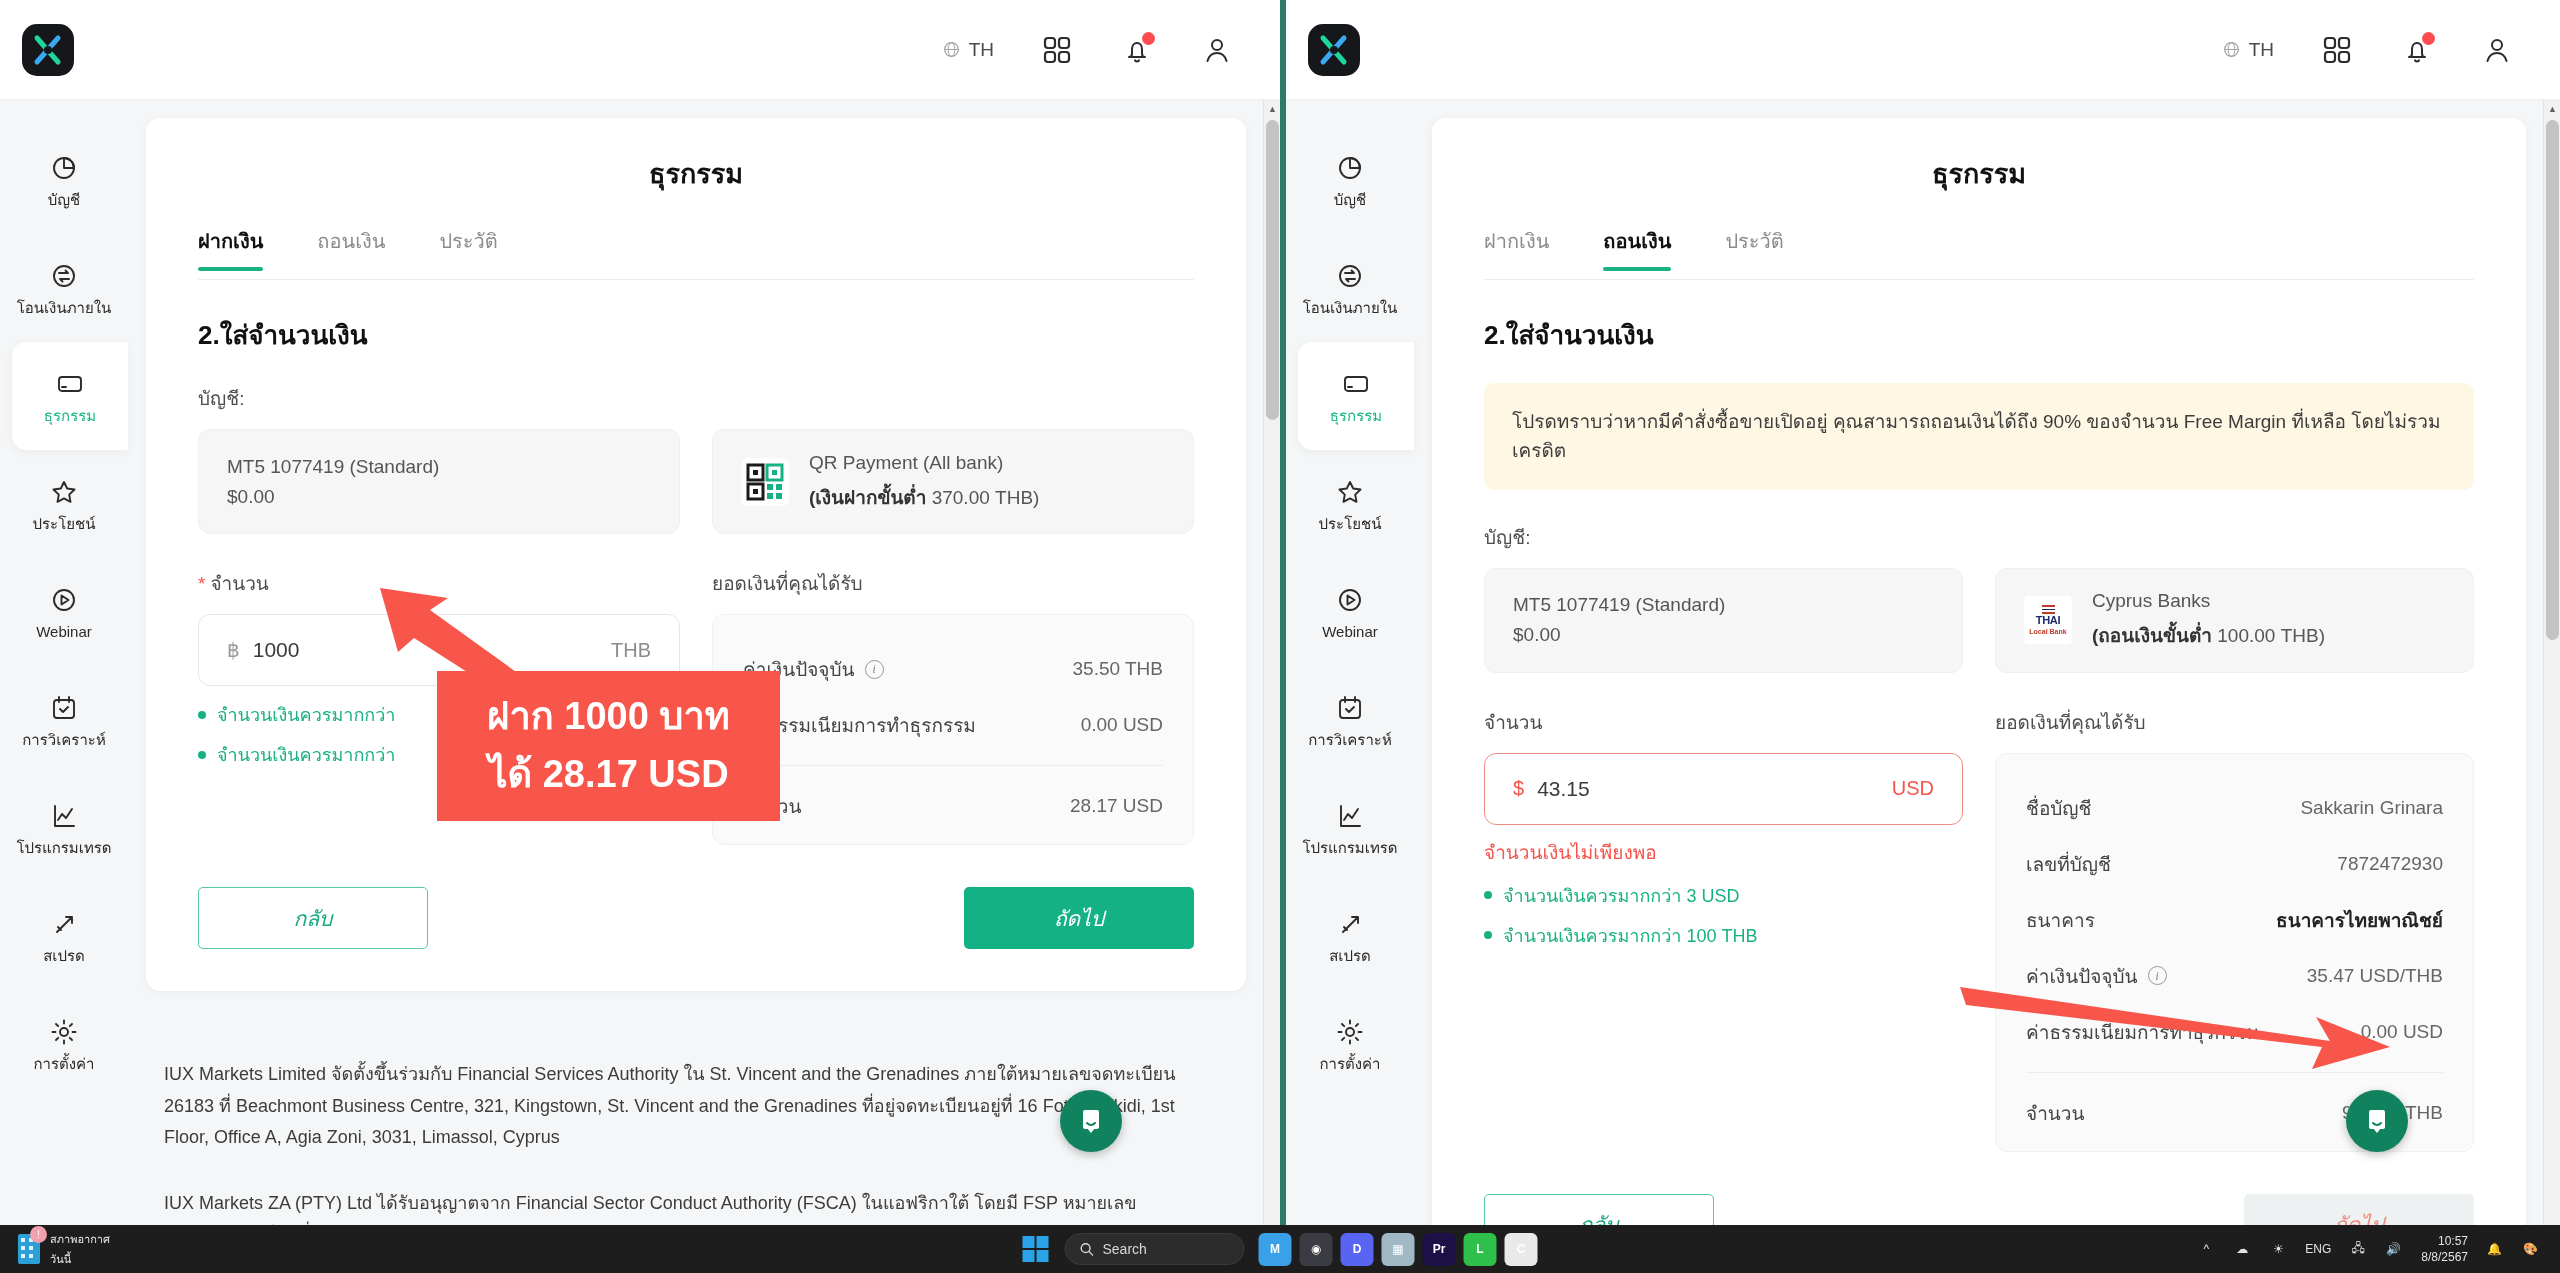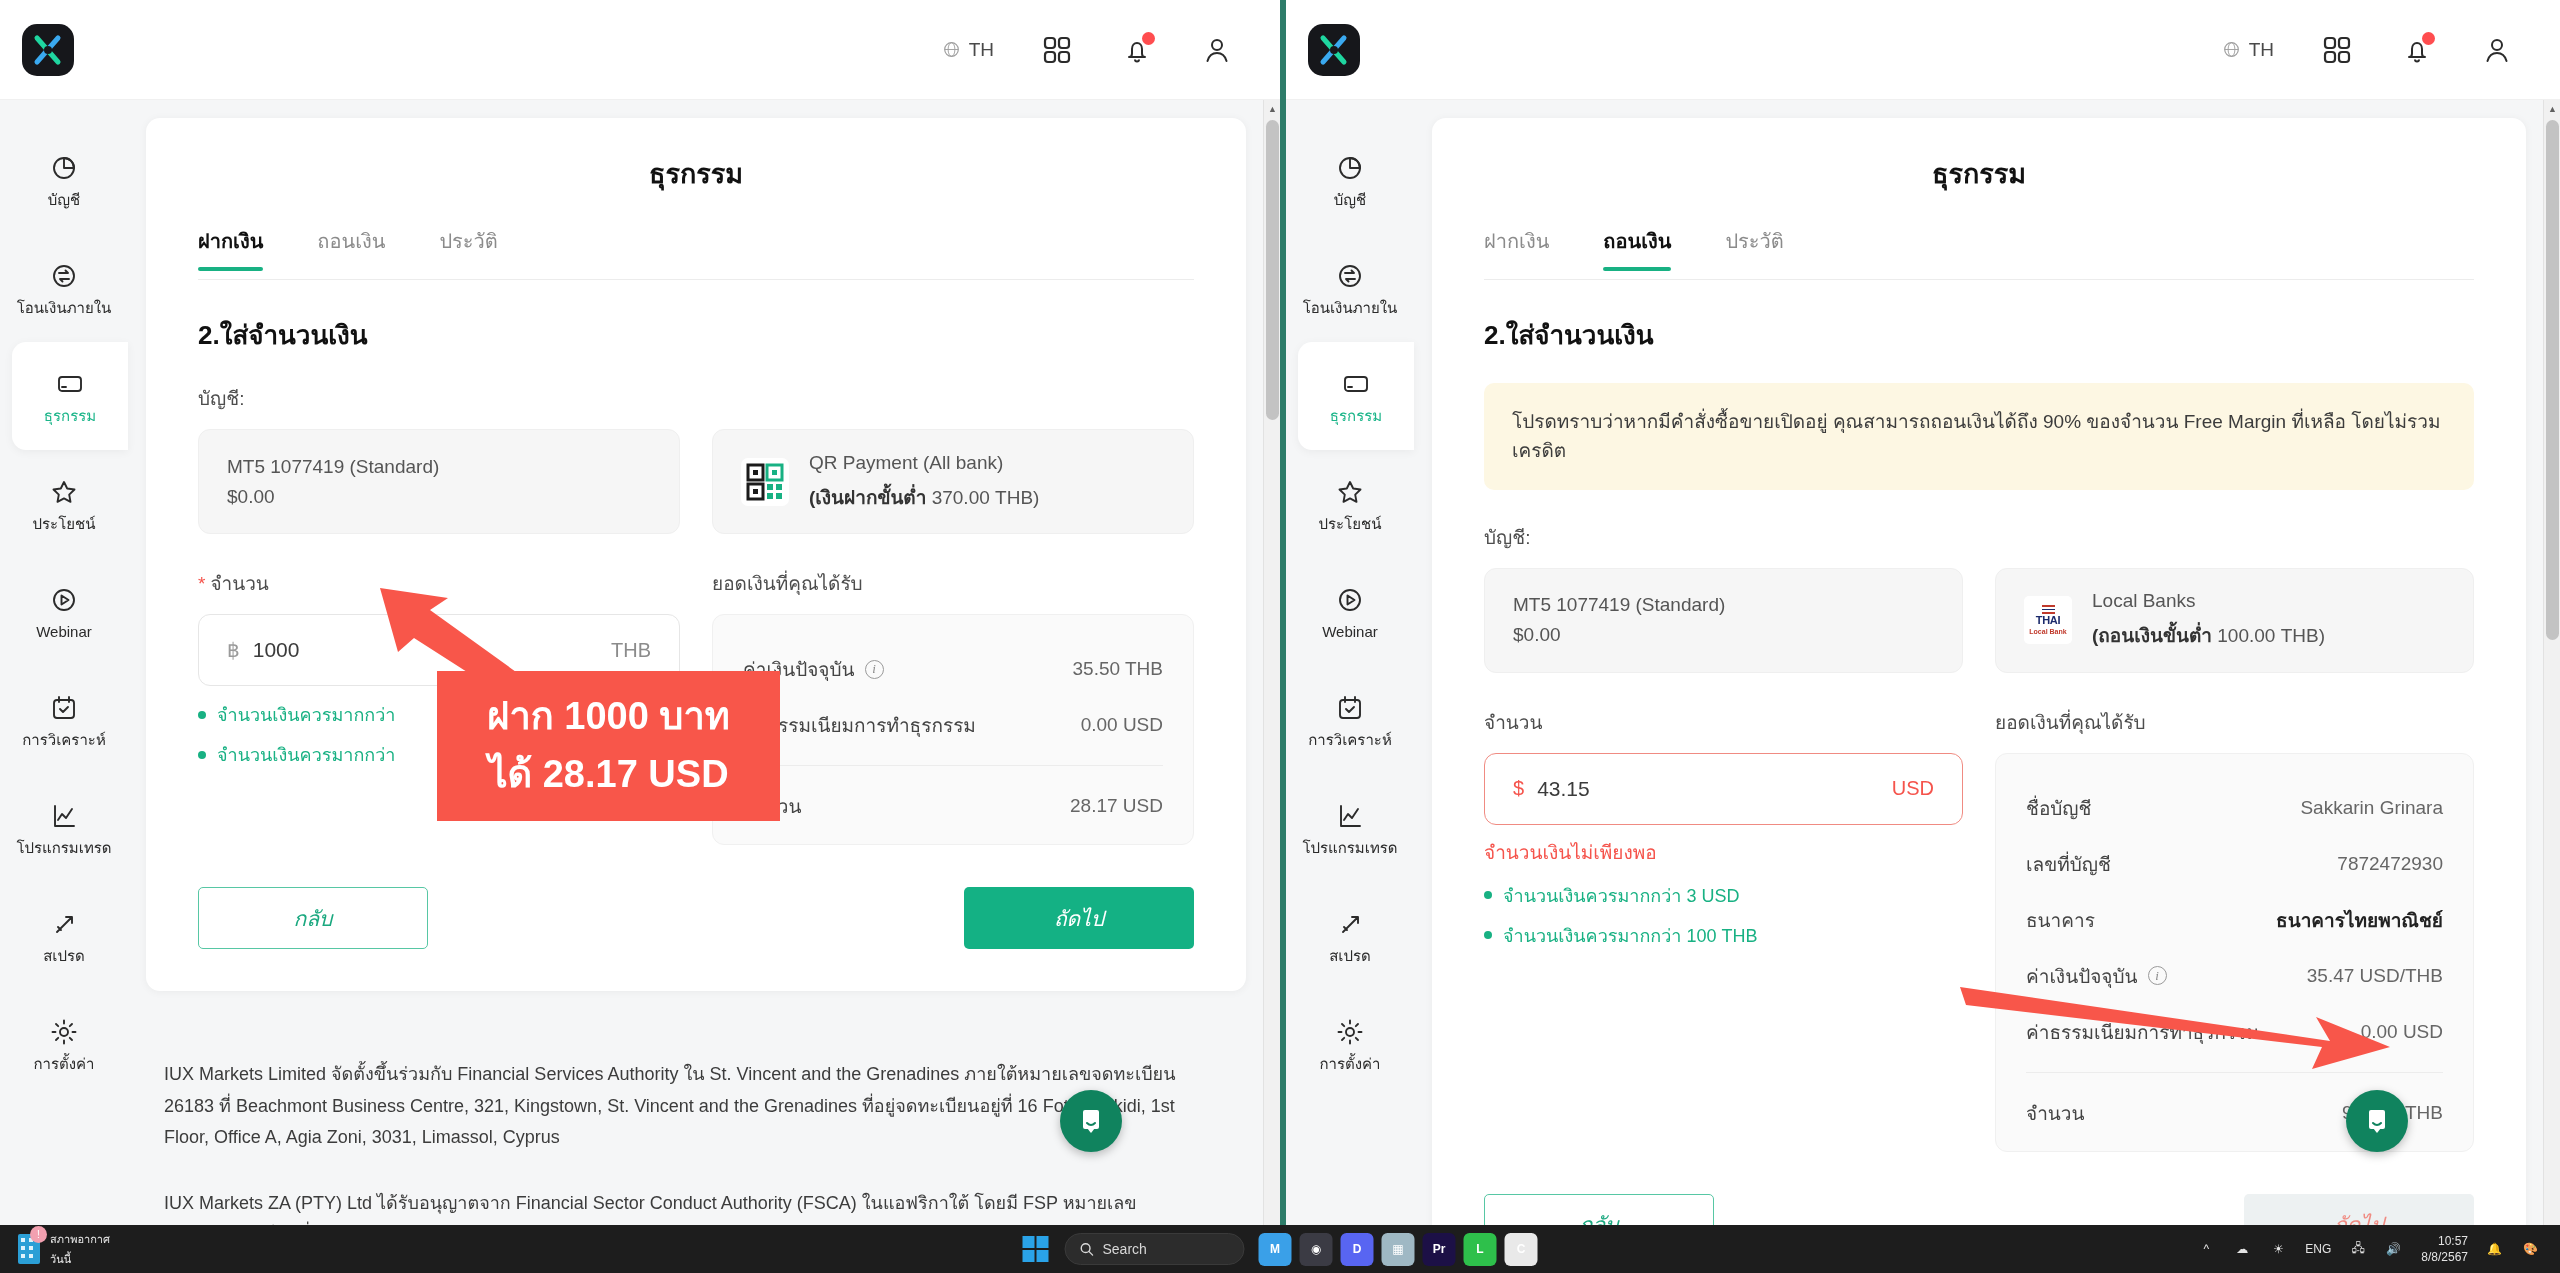--- a/index.html
+++ b/index.html
@@ -668,21 +668,21 @@
                   <span class="thai-flag">
                       <i class="r1"></i>
                       <i class="r2"></i>
                       <i class="r3"></i>
                       <i class="r4"></i>
                     </span>
                   <span class="tl1">THAI</span>
                   <span class="tl2">Local Bank</span>
                 </span>
                 <div class="lines">
-                  <div class="l1">Local Banks</div>
+                  <div class="l1">Cyprus Banks</div>
                   <div class="l2">
                     <b>(ถอนเงินขั้นต่ำ</b> <span>100.00 THB)</span>
                   </div>
                 </div>
               </div>
             </div>
           </div>
 
           <div class="two-col" style="margin-top:34px">
             <div class="col">

